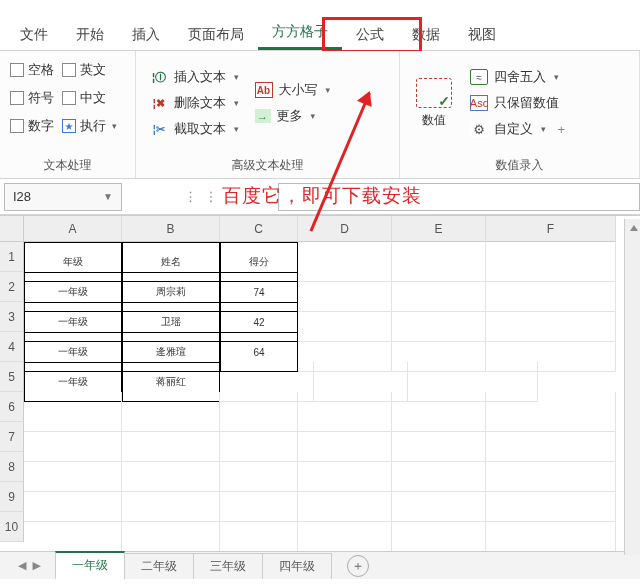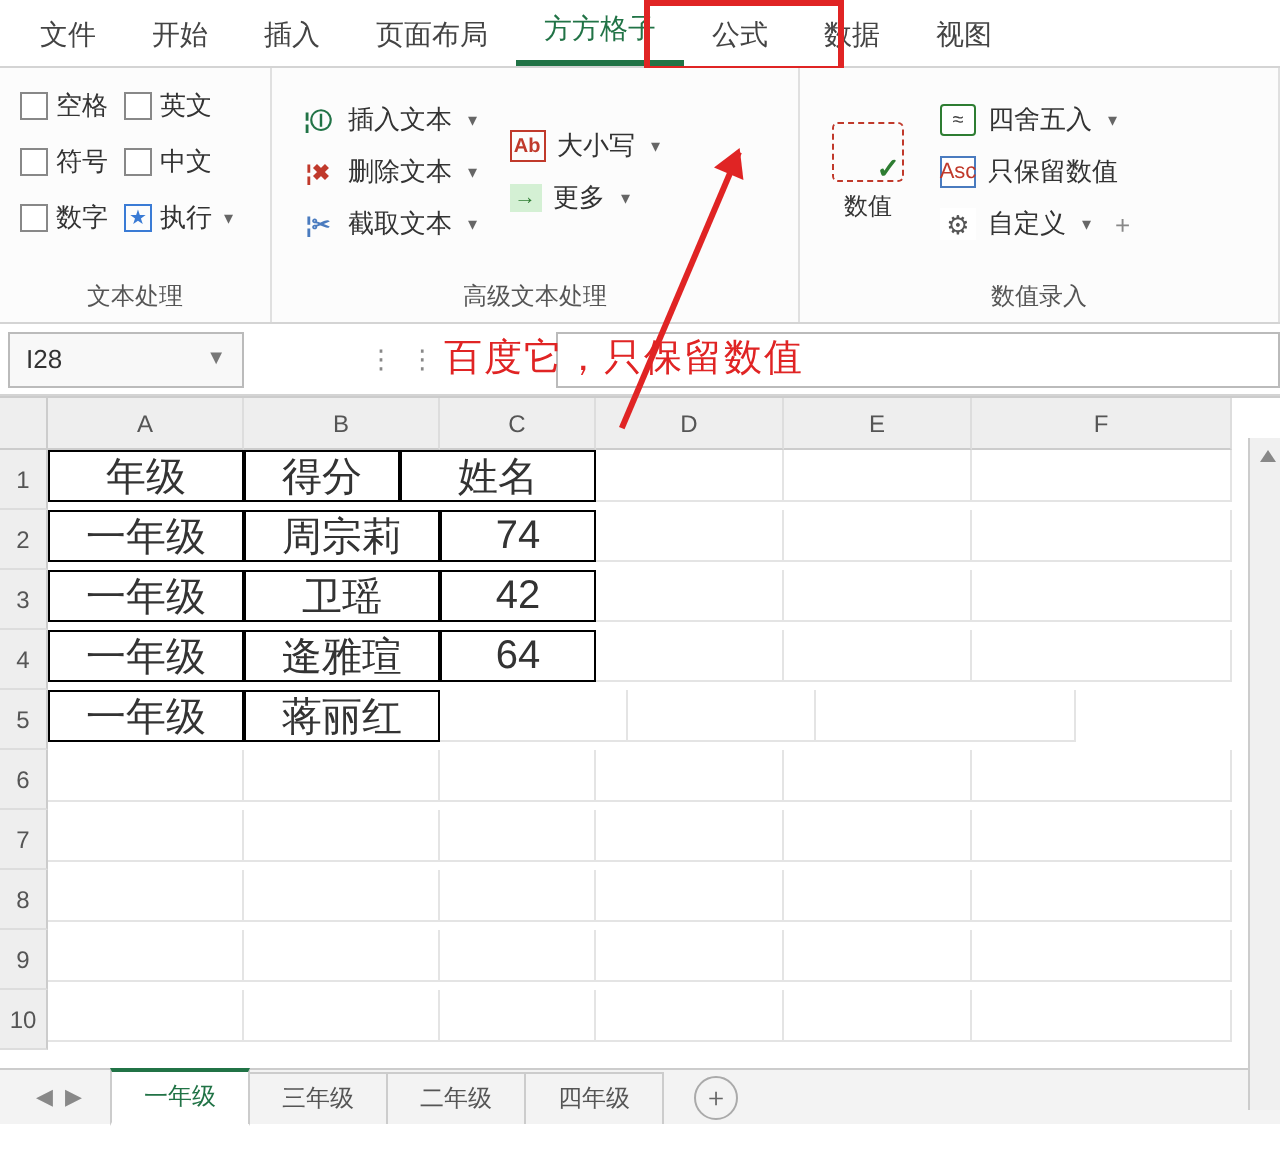--- a/index.html
+++ b/index.html
@@ -15,20 +15,21 @@
   }
   
   .tabs {
     display: flex;
     height: 34px;
     align-items: flex-end;
     padding-left: 6px;
     background: #fff;
     border-bottom: 1px solid #d4d4d4;
     position: relative;
+    margin-top: 17px;
   }
   .tab {
     padding: 6px 14px;
     font-size: 14px;
     color: #444;
     cursor: pointer;
   }
   .tab.active {
     color: #217346;
     border-bottom: 3px solid #217346;
@@ -164,23 +165,23 @@
   .cols { display:flex; flex-direction:column; flex:1; overflow:hidden; }
   .colhdrs { display:flex; height:26px; }
   .colhdr {
     height:26px; background:#eee; border-right:1px solid #ddd;
     border-bottom:1px solid #ccc; display:flex; align-items:center;
     justify-content:center; font-size:12px; color:#555;
   }
   .gridbody { position:relative; }
   .gridrow { display:flex; height:30px; }
   .cell {
-    height:26px; border-right:1px solid #e4e4e4;
+    height:40px; border-right:1px solid #e4e4e4;
     border-bottom:1px solid #e4e4e4; display:flex; align-items:center;
-    justify-content:center; font-size:20px; padding:0 4px;
+    justify-content:center; font-size:10px; padding:0 4px;
   }
   .th { border:1.5px solid #000 !important; font-weight:400; }
   .td { border:1.5px solid #000 !important; }
   .wA{width:98px}.wB{width:98px}.wC{width:78px}.wD{width:94px}.wE{width:94px}.wF{width:130px}
   
   .sheet-tabs {
     height:28px; border-top:1px solid #ccc; display:flex;
     align-items:center; background:#f3f3f3; padding-left:4px; gap:0;
   }
   .nav-arrows { display:flex; gap:6px; padding:0 14px; color:#888; font-size:11px; }
@@ -323,21 +324,21 @@
   </div>
 </div>
 
 <div class="fbar">
   <div class="namebox">
     <span>I28</span>
     <span class="dd">▼</span>
   </div>
   <div class="fx-dots">⋮ ⋮</div>
   <div class="fx-input"></div>
-  <div class="hint">百度它，只保留数值</div>
+  <div class="hint">百度它，即可下载安装</div>
 </div>
 
 <div class="sheet">
   <div class="rowhdrs">
     <div class="corner"></div>
     <div class="rowhdr">1</div>
     <div class="rowhdr">2</div>
     <div class="rowhdr">3</div>
     <div class="rowhdr">4</div>
     <div class="rowhdr">5</div>
@@ -352,22 +353,22 @@
       <div class="colhdr wA">A</div>
       <div class="colhdr wB">B</div>
       <div class="colhdr wC">C</div>
       <div class="colhdr wD">D</div>
       <div class="colhdr wE">E</div>
       <div class="colhdr wF">F</div>
     </div>
     <div class="gridbody">
       <div class="gridrow">
         <div class="cell th wA">年级</div>
+        <div class="cell th wB">姓名</div>
         <div class="cell th wC">得分</div>
-        <div class="cell th wB">姓名</div>
         <div class="cell wD"></div>
         <div class="cell wE"></div>
         <div class="cell wF"></div>
       </div>
       <div class="gridrow">
         <div class="cell td wA">一年级</div>
         <div class="cell td wB">周宗莉</div>
         <div class="cell td wC">74</div>
         <div class="cell wD"></div>
           <div class="cell wE"></div>
@@ -439,19 +440,19 @@
     </div>
   </div>
 </div>
 
 <div class="sheet-tabs">
   <div class="nav-arrows">
       <span>◀</span>
       <span>▶</span>
     </div>
   <div class="stab active">一年级</div>
+  <div class="stab">二年级</div>
   <div class="stab">三年级</div>
-  <div class="stab">二年级</div>
   <div class="stab">四年级</div>
   <div class="stab-add">＋</div>
 </div>
 
 <div class="scroll-right"></div>
 
 </body></html>

